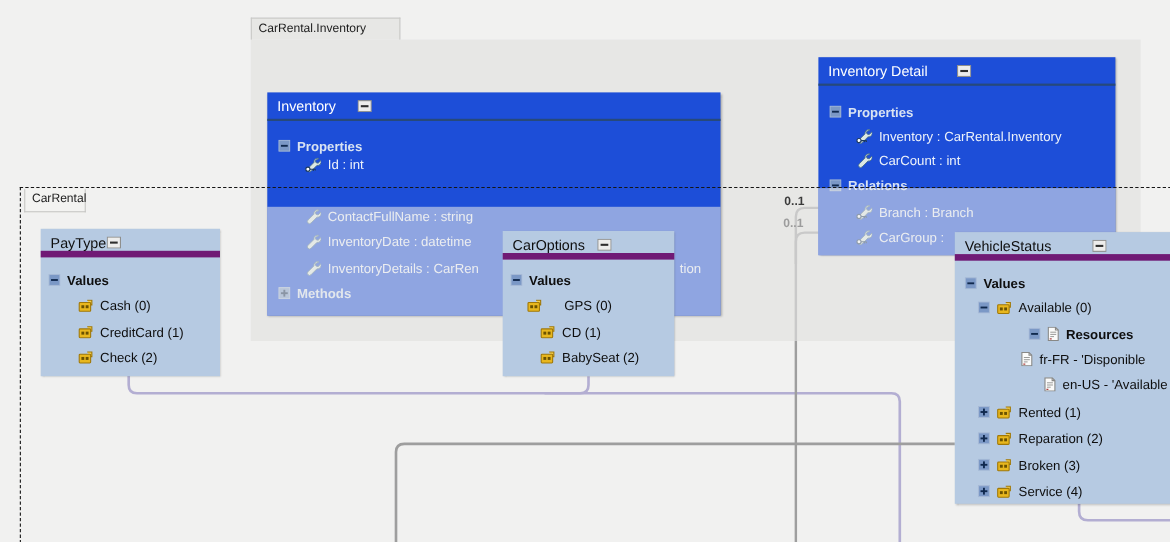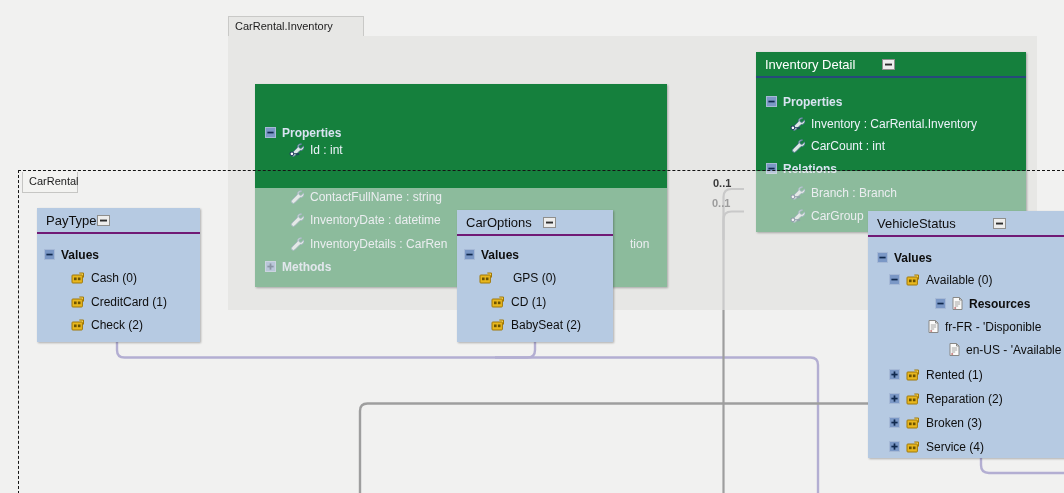--- a/index.html
+++ b/index.html
@@ -20,25 +20,25 @@
                     z-index:40;pointer-events:none;}
   .dash-tab{position:absolute;left:22px;top:172px;width:56px;height:21px;
             background:#f3f3f1;border:1px solid #c6c6c4;border-top:none;
             font-size:11px;color:#1c1c1c;padding:3px 0 0 6px;box-sizing:border-box;z-index:41;}
 
   
   #connectors{position:absolute;left:0;top:0;z-index:4;}
 
   
   .box{position:absolute;box-shadow:1px 1px 2px rgba(0,0,0,0.28);}
-  .entity{background:#15803d;color:#edf2fa;z-index:10;margin-left:12px;}
+  .entity{background:#1d4ed8;color:#edf2fa;z-index:10;}
   .enum{background:#b6cae2;color:#0e0e0e;z-index:20;}
   .hdr{position:absolute;left:0;top:0;right:0;height:26px;box-sizing:border-box;}
   .entity .hdr{border-bottom:2px solid #27497b;}
-  .enum .hdr{border-bottom:2px solid #701a75;}
+  .enum .hdr{border-bottom:6px solid #701a75;}
   .hdr .t{position:absolute;left:9px;top:5px;font-size:13px;white-space:nowrap;}
   .entity .hdr .t{color:#ffffff;}
   .clp{position:absolute;top:7px;width:13px;height:11px;cursor:pointer;}
 
   .row{position:absolute;height:17px;font-size:12px;white-space:nowrap;
        display:flex;align-items:center;gap:6px;}
   .sec{font-weight:bold;}
   .entity .sec .lbl{color:#d9e3f2;}
   .ic{display:inline-flex;flex:none;align-items:center;justify-content:center;}
 
@@ -62,20 +62,29 @@
     <path d="M117 341 L117 350 Q117 357.5 124.5 357.5 L810.5 357.5 Q818 357.5 818 365 L818 493" fill="none" stroke="#b3aed2" stroke-width="2.4"></path>
     <path d="M535 342 L535 350 Q535 357.5 527.5 357.5 L495 357.5" fill="none" stroke="#b3aed2" stroke-width="2.4"></path>
     <path d="M981 458 L981 465 Q981 473 989 473 L1064 473" fill="none" stroke="#b3aed2" stroke-width="2.4"></path>
     <path d="M744 189 L731.5 189 Q723.5 189 723.5 197 L723.5 310" fill="none" stroke="#c9c9c9" stroke-width="2.2"></path>
     <path d="M744 211.5 L731.5 211.5 Q723.5 211.5 723.5 219.5 L723.5 240" fill="none" stroke="#c9c9c9" stroke-width="2.2"></path>
     <path d="M723.5 310 L723.5 493" fill="none" stroke="#9e9e9e" stroke-width="2.2"></path>
     <path d="M360 493 L360 411 Q360 403.5 367.5 403.5 L868 403.5" fill="none" stroke="#9e9e9e" stroke-width="2.4"></path>
   </svg>
 
   <div class="box entity" style="left:243px;top:84px;width:412px;height:203px;">
+    <div class="hdr">
+      <span class="t">Inventory</span>
+      <span class="clp ic" style="left:82px;">
+          <svg width="13" height="11" viewBox="0 0 13 11">
+            <rect x="0.5" y="0.5" width="12" height="10" fill="#ededec" stroke="#8f8f8d"></rect>
+            <rect x="3" y="4.6" width="7" height="1.9" fill="#2e2e2e"></rect>
+          </svg>
+        </span>
+    </div>
     <div class="row sec" style="left:10px;top:40px;">
       <span class="ic">
           <svg width="11" height="11" viewBox="0 0 11 11">
             <rect x="0.5" y="0.5" width="10" height="10" fill="#7b98c6" stroke="#a6b9d6"></rect>
             <rect x="2.4" y="4.7" width="6.2" height="1.7" fill="#10294e"></rect>
           </svg>
         </span>
       <span class="lbl">Properties</span>
     </div>
     <div class="row" style="left:34px;top:57px;">

